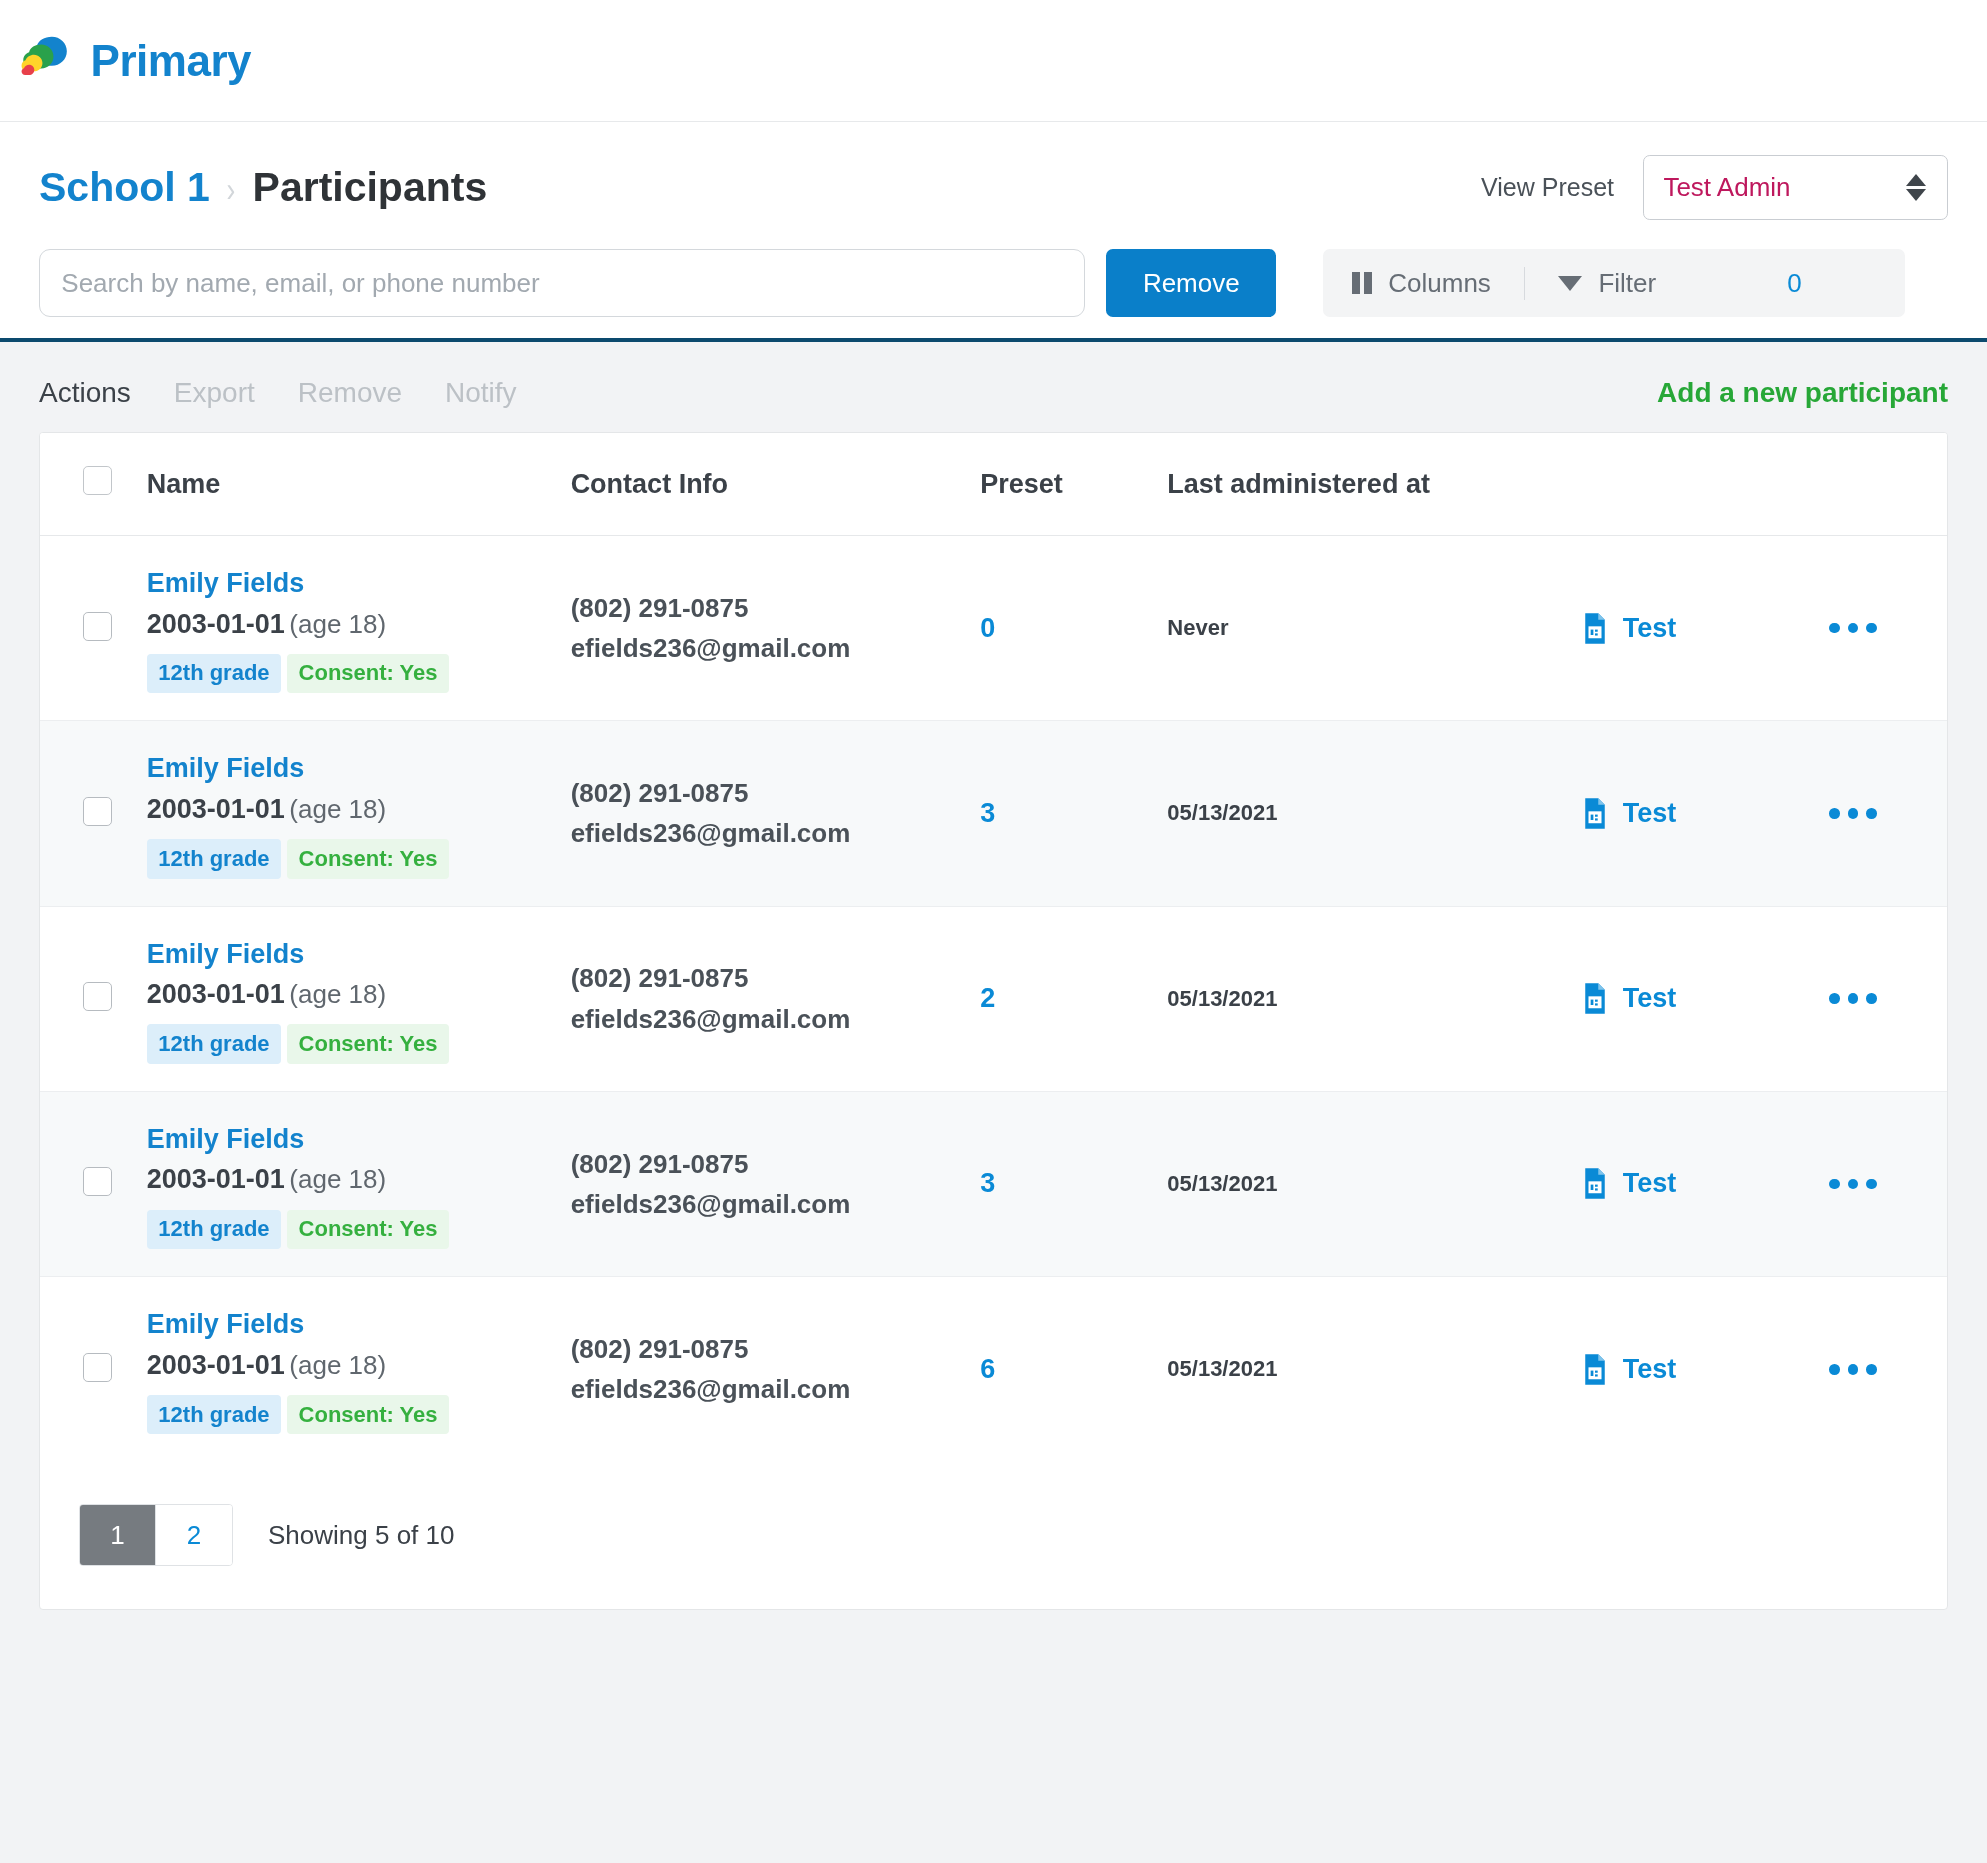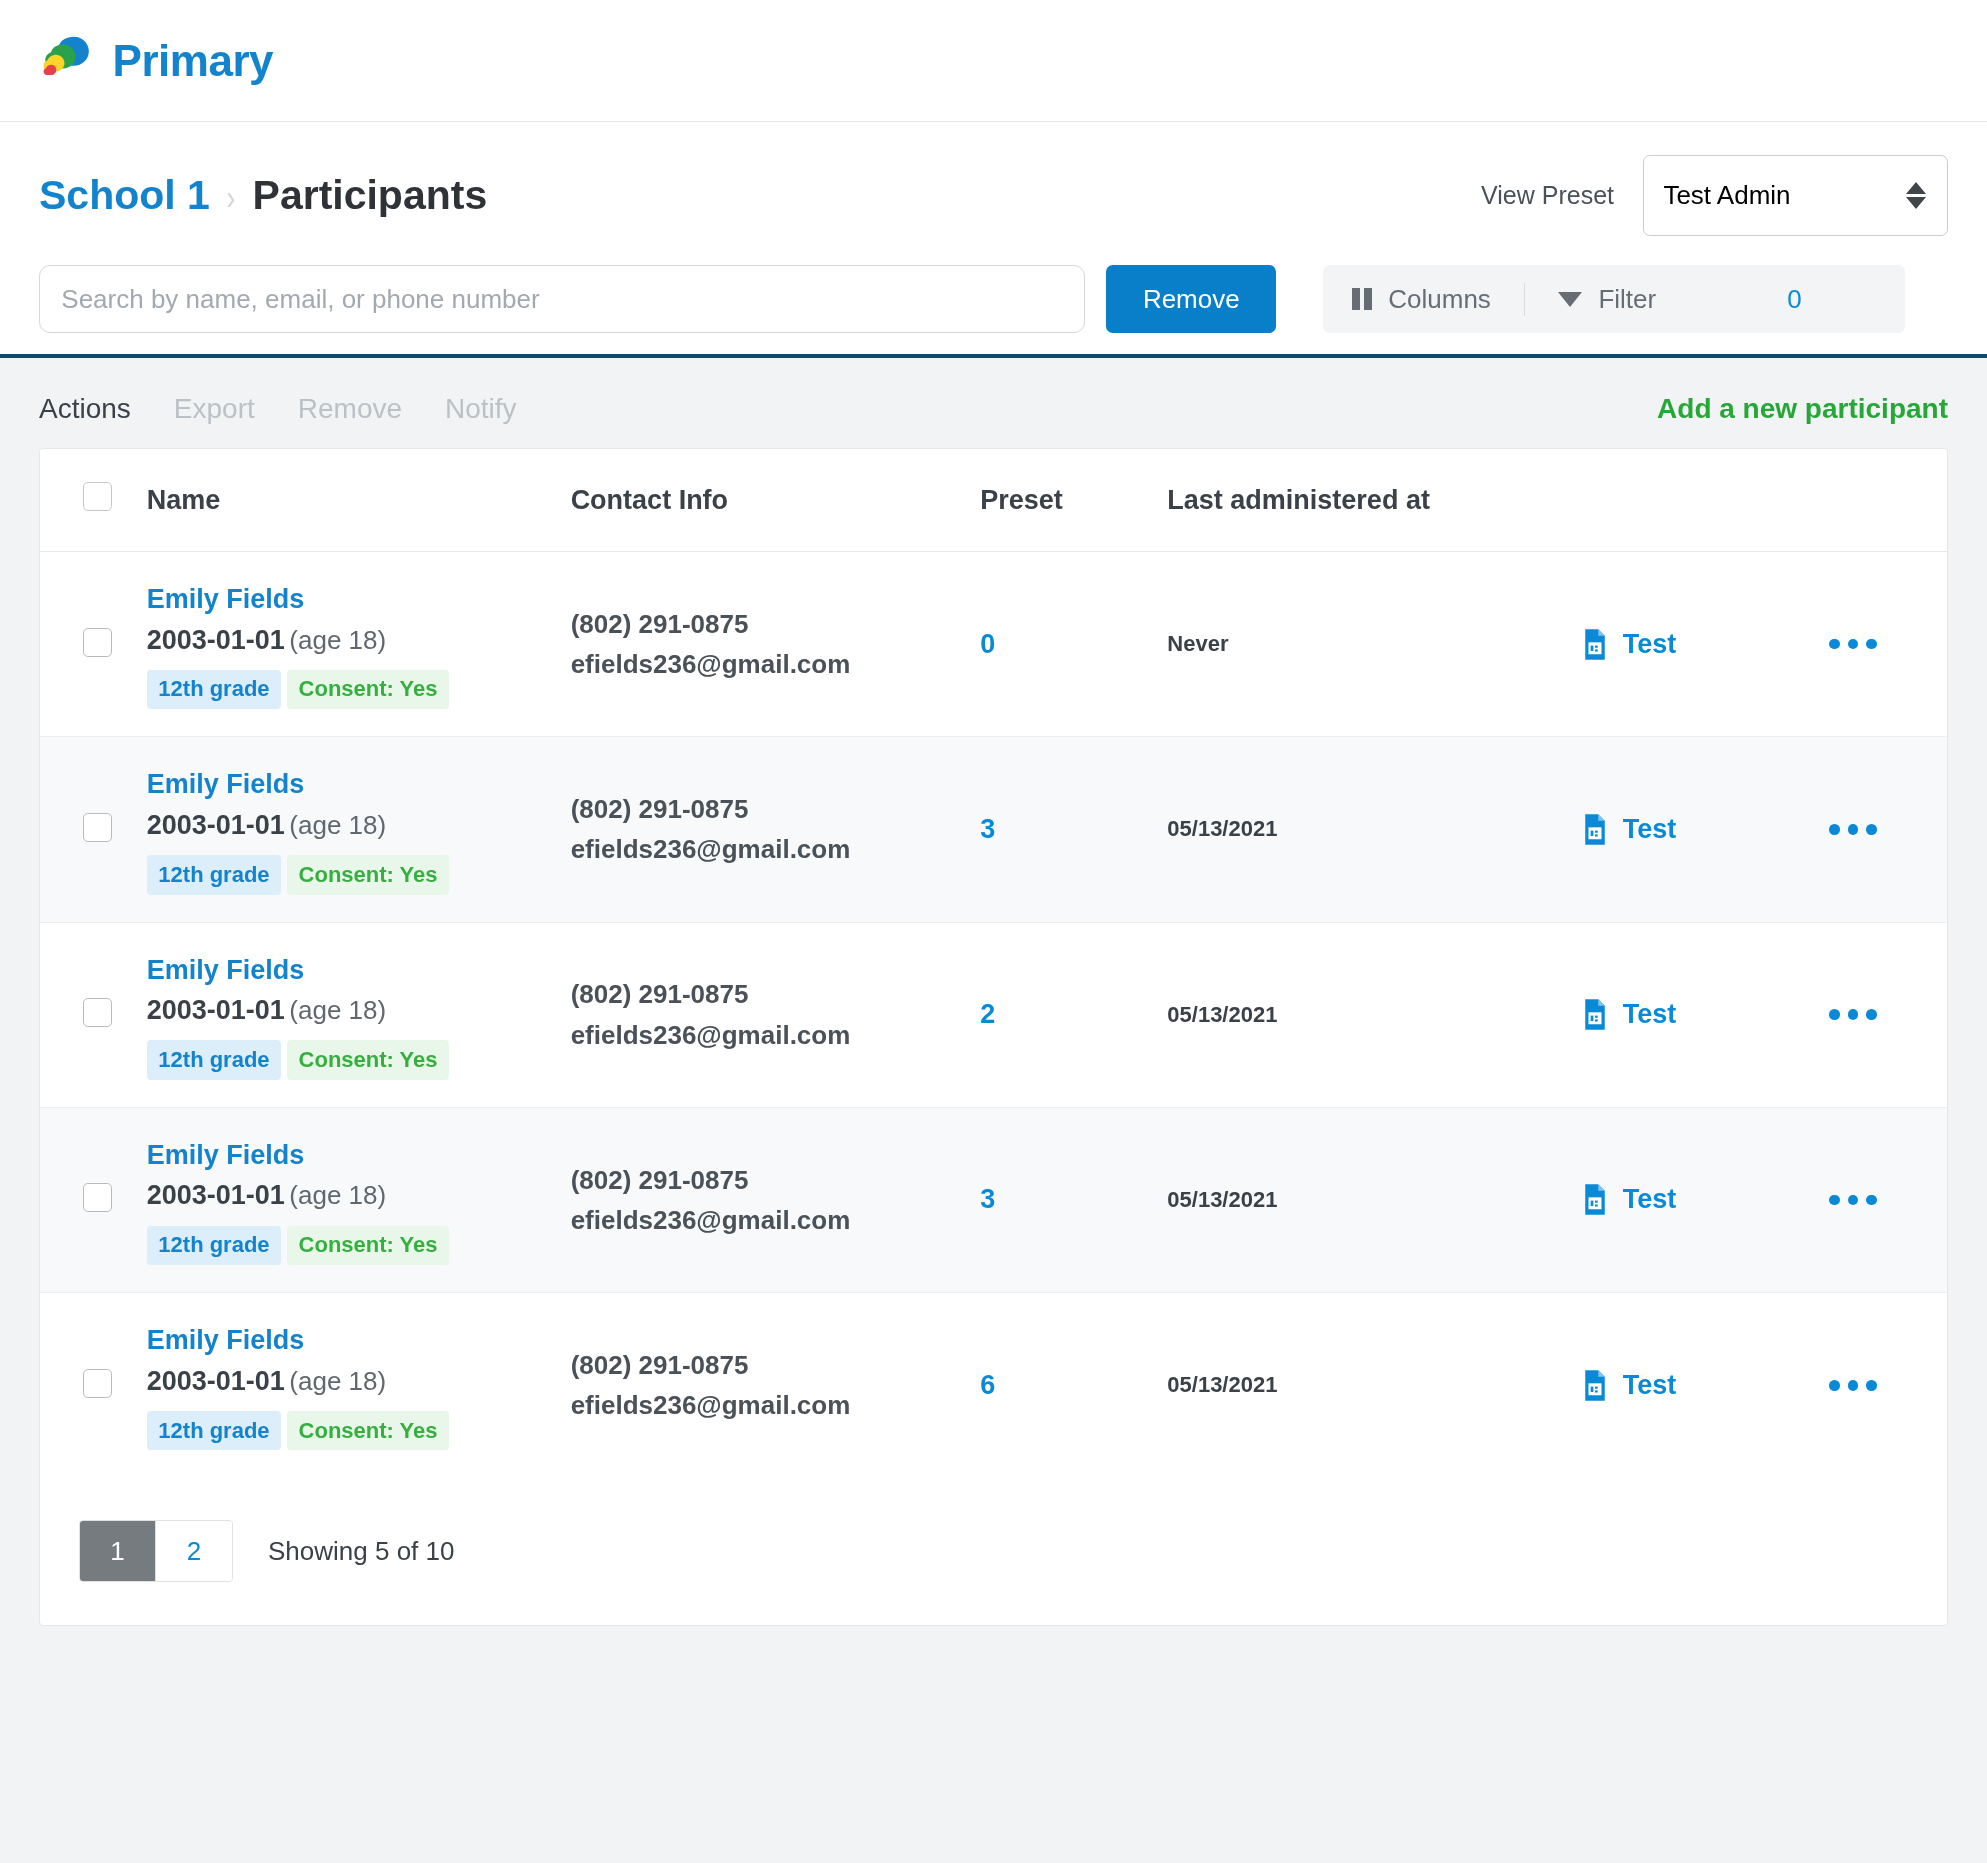--- a/index.html
+++ b/index.html
@@ -12,21 +12,21 @@
     color: #4a5158;
     -webkit-font-smoothing: antialiased;
   }
 
   
   .topbar {
     background: #ffffff;
     height: 122px;
     display: flex;
     align-items: center;
-    padding: 0 39px;
+    padding: 0 17px;
     border-bottom: 1px solid #e7e9eb;
   }
   .logo { display: flex; align-items: center; gap: 13.6px; }
   .logo-mark { width: 60px; height: 60px; flex: none; }
   .logo-text {
     font-size: 44px;
     font-weight: bold;
     color: #1383cd;
     letter-spacing: -0.5px;
     line-height: 1;
@@ -57,29 +57,29 @@
     font-weight: 400;
     transform: scaleX(0.75);
   }
   .crumb-current { color: #2f3337; }
 
   .preset-wrap { display: flex; align-items: center; gap: 29px; }
   .preset-label { font-size: 25px; color: #4a5158; }
   .preset-select {
     position: relative;
     width: 305px;
-    height: 81px;
+    height: 65px;
     border: 1px solid #c9cdd2;
     border-radius: 6.8px;
     background: #fff;
     display: flex;
     align-items: center;
     padding: 0 19.4px;
     font-size: 26px;
-    color: #000000;
+    color: #be185d;
   }
   .preset-arrows {
     position: absolute;
     right: 21.3px;
     top: 50%;
     transform: translateY(-50%);
     display: flex;
     flex-direction: column;
     gap: 3.9px;
   }

